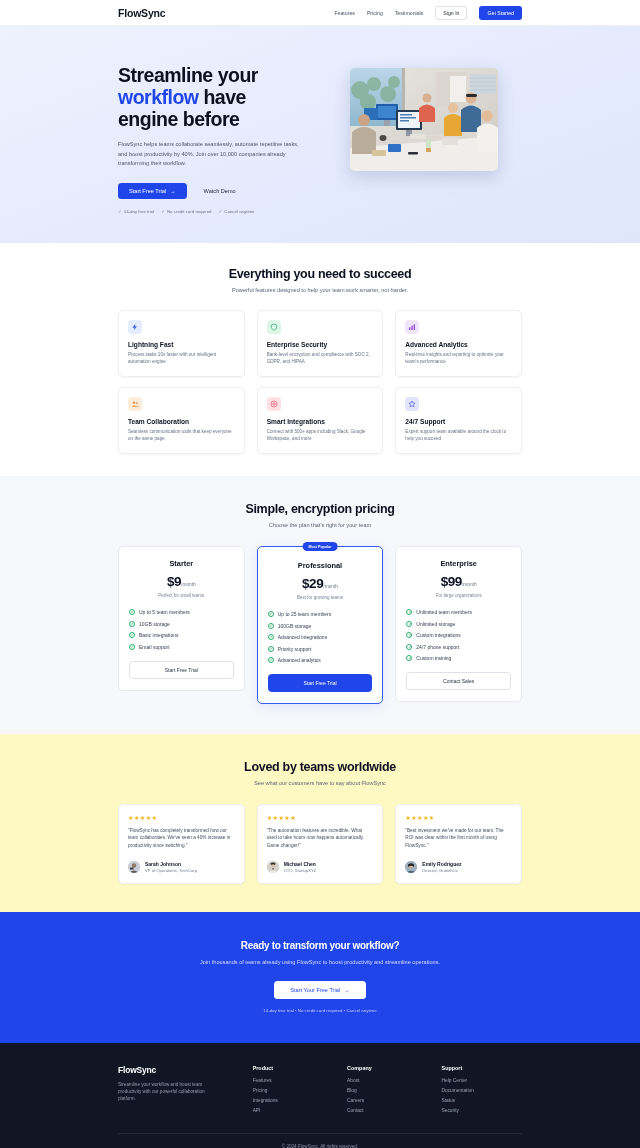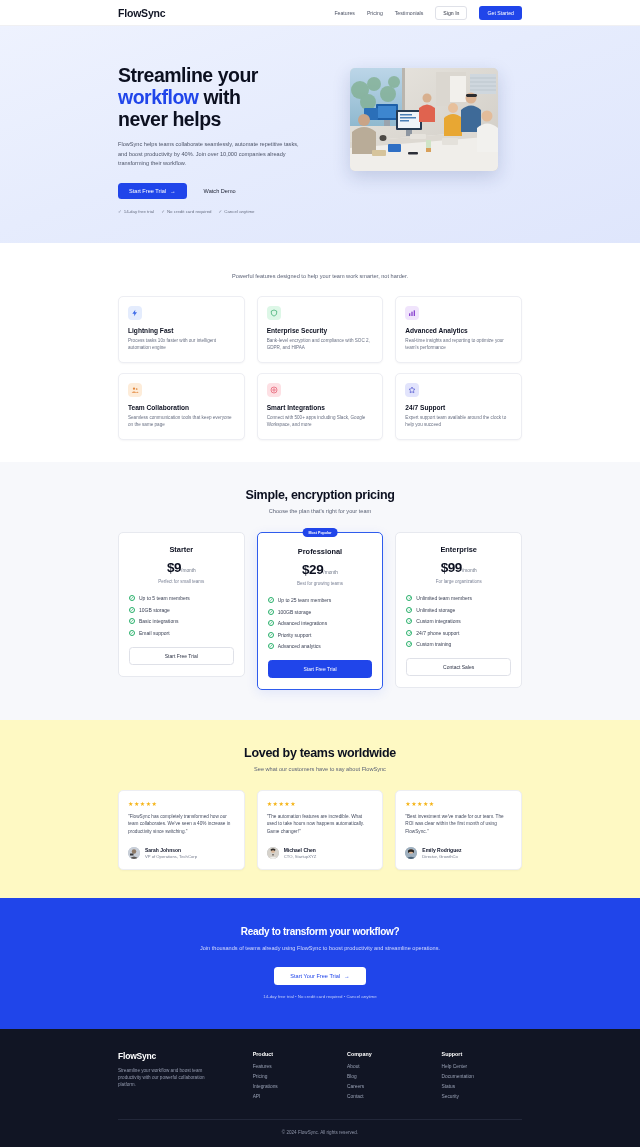--- a/index.html
+++ b/index.html
@@ -340,22 +340,22 @@
       <a class="nav-link" href="#">Testimonials</a>
       <button class="nav-signin">Sign In</button>
       <button class="nav-cta">Get Started</button>
     </div>
   </nav>
 
   <section class="hero">
     <div class="hero-left">
       <h1 class="hero-h1">
         <span>Streamline your</span><br>
-        <span class="accent">workflow</span><span> with</span><br>
-        <span>never helps</span>
+        <span class="accent">workflow</span><span> have</span><br>
+        <span>engine before</span>
       </h1>
       <p class="hero-sub">FlowSync helps teams collaborate seamlessly, automate repetitive tasks, and boost productivity by 40%. Join over 10,000 companies already transforming their workflow.</p>
       <div class="hero-btns">
         <button class="btn-primary">
           <span>Start Free Trial</span>
           <span>→</span>
         </button>
         <button class="btn-ghost">Watch Demo</button>
       </div>
       <div class="hero-trust">
@@ -451,20 +451,21 @@
           <rect x="76" y="72" width="5" height="8" fill="#cfe3c6"></rect>
           <rect x="76" y="80" width="5" height="4" fill="#d8a05a"></rect>
           <rect x="92" y="70" width="16" height="7" rx="1" fill="#e4e1db"></rect>
           <rect x="60" y="66" width="16" height="5" rx="1" fill="#e6e3dd"></rect>
         </svg>
       </div>
     </div>
   </section>
 
   <section class="features">
+    <h2 class="sec-title">Everything you need to succeed</h2>
     <p class="sec-sub">Powerful features designed to help your team work smarter, not harder.</p>
     <div class="feat-grid">
 
       <div class="feat-card">
         <div class="feat-icon" style="background:#e4ecfd">
           <svg viewBox="0 0 24 24" fill="#3c6ae8">
               <path d="M13 2 L4 14 h6 l-1 8 9-12 h-6 z"></path>
             </svg>
         </div>
         <div class="feat-title">Lightning Fast</div>

